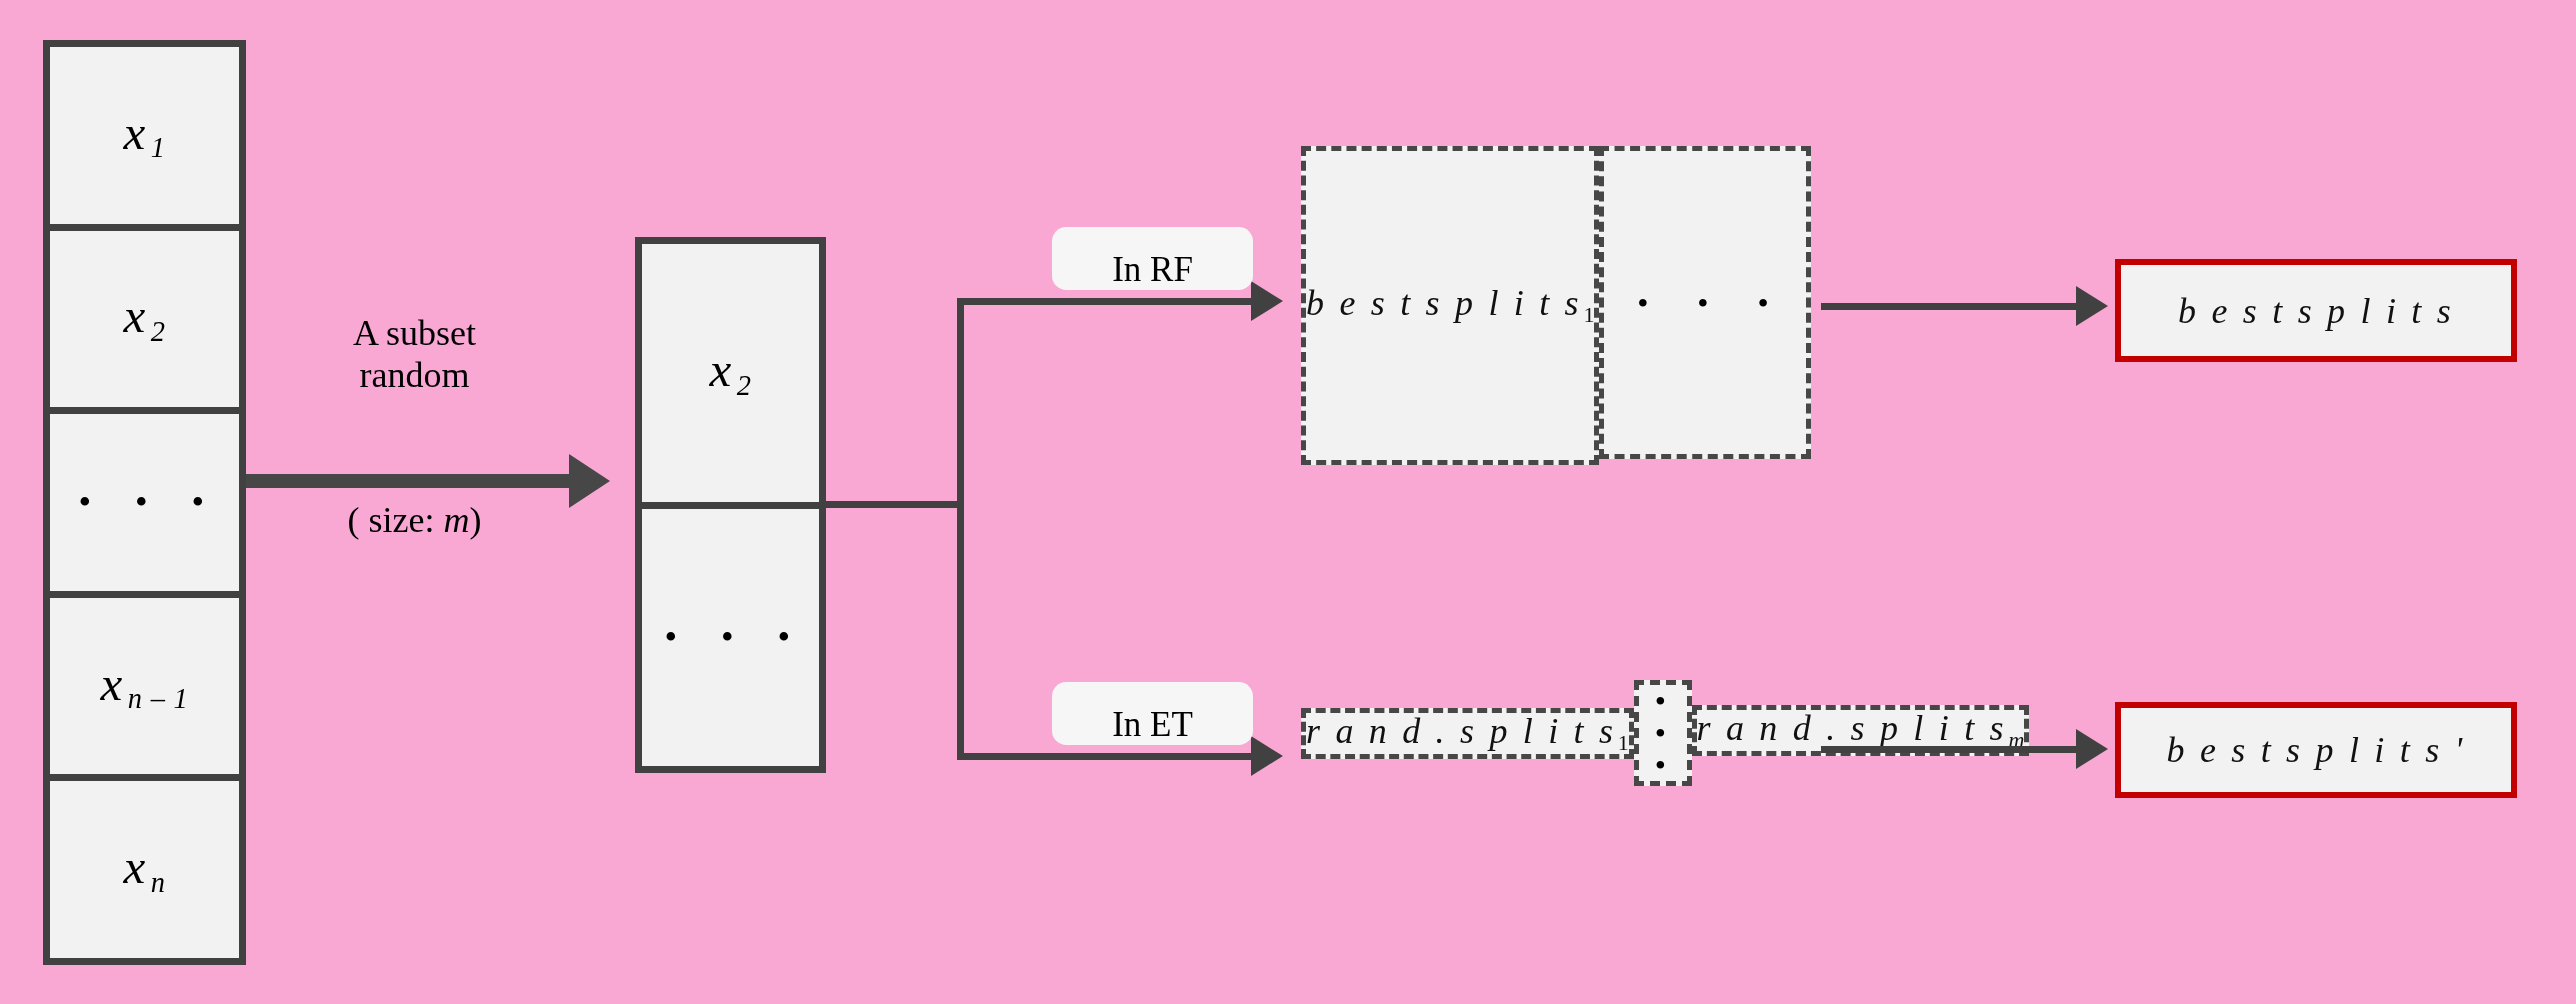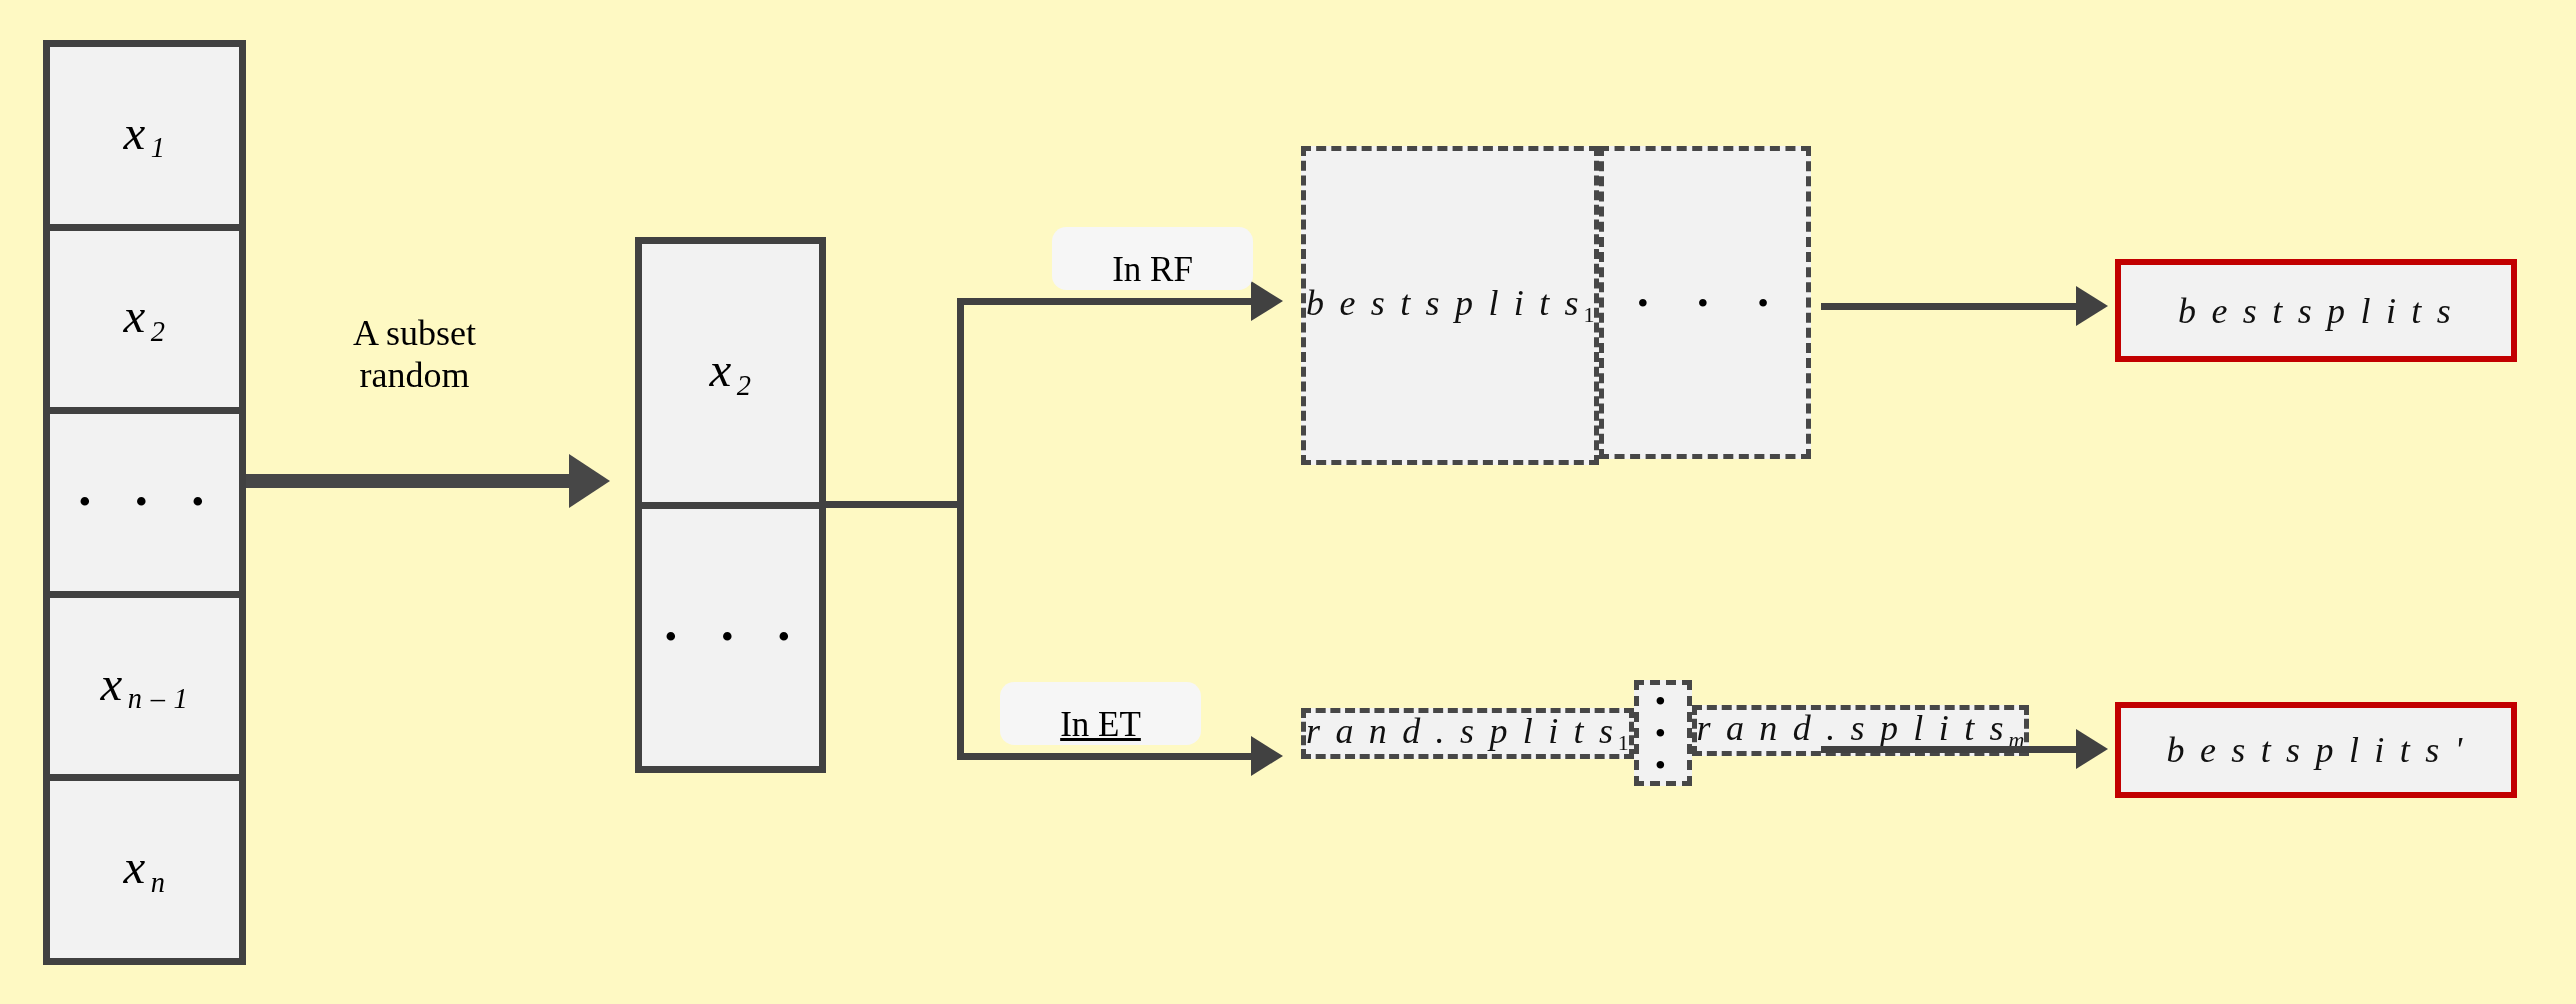--- a/index.html
+++ b/index.html
@@ -1,20 +1,20 @@
 <!DOCTYPE html>
 <html style="font-size:12.6px"><head>
 <meta charset="utf-8">
 <style>
   html,body{margin:0;padding:0;background:#ffffff;}
   #stage{
     position:relative;
     width:2576px;
     height:1004px;
-    background:#fef9c3;
+    background:#f9a8d4;
     font-family:"Liberation Serif", serif;
     overflow:hidden;
   }
 
   
   .col-box{
     position:absolute;
     border:7.1px solid #414141;
     background:#f2f2f2;
     box-sizing:border-box;
@@ -187,20 +187,24 @@
     <div class="col-cell">
       <span class="math var-x"><span>x</span><span class="sub">n</span></span>
     </div>
   </div>
 
   <div class="annot" style="left:284px; top:312px; width:261px;">
     <span>A subset</span><br>
     <span>random</span>
   </div>
 
+  <div class="annot" style="left:284px; top:499px; width:261px;">
+    <span>( size:</span>
+    <span class="ital">m</span><span>)</span>
+  </div>
 
   <div class="hline-fat" style="left:246px; top:474px; width:326px;"></div>
   <div class="arrow-head-big" style="left:569px; top:454px;"></div>
 
   <div class="col-box" style="left:635px; top:237px; width:191px; height:536px;">
 
     <div class="col-cell">
       <span class="math var-x"><span>x</span><span class="sub">2</span></span>
     </div>
 
@@ -216,21 +220,21 @@
 
   <div class="hline" style="left:957px; top:298px; width:296px;"></div>
   <div class="arrow-head" style="left:1251px; top:281px;"></div>
 
   <div class="hline" style="left:957px; top:753px; width:296px;"></div>
   <div class="arrow-head" style="left:1251px; top:736px;"></div>
 
   <div class="pill" style="left:1052px; top:227px; width:201px; height:63px;">
     <span>In RF</span>
   </div>
-  <div class="pill" style="left:1000px; top:682px; width:201px; height:63px;text-decoration:underline;">
+  <div class="pill" style="left:1052px; top:682px; width:201px; height:63px;">
     <span>In ET</span>
   </div>
 
   <div class="dash-group" style="left:1301px; top:146px; width:510px; height:313px;">
 
     <div class="dash-cell">
       <span class="math split-txt"><span>b e s t   s p l i t   s</span><span class="sub-n">1</span></span>
     </div>
 
     <div class="dash-cell">

